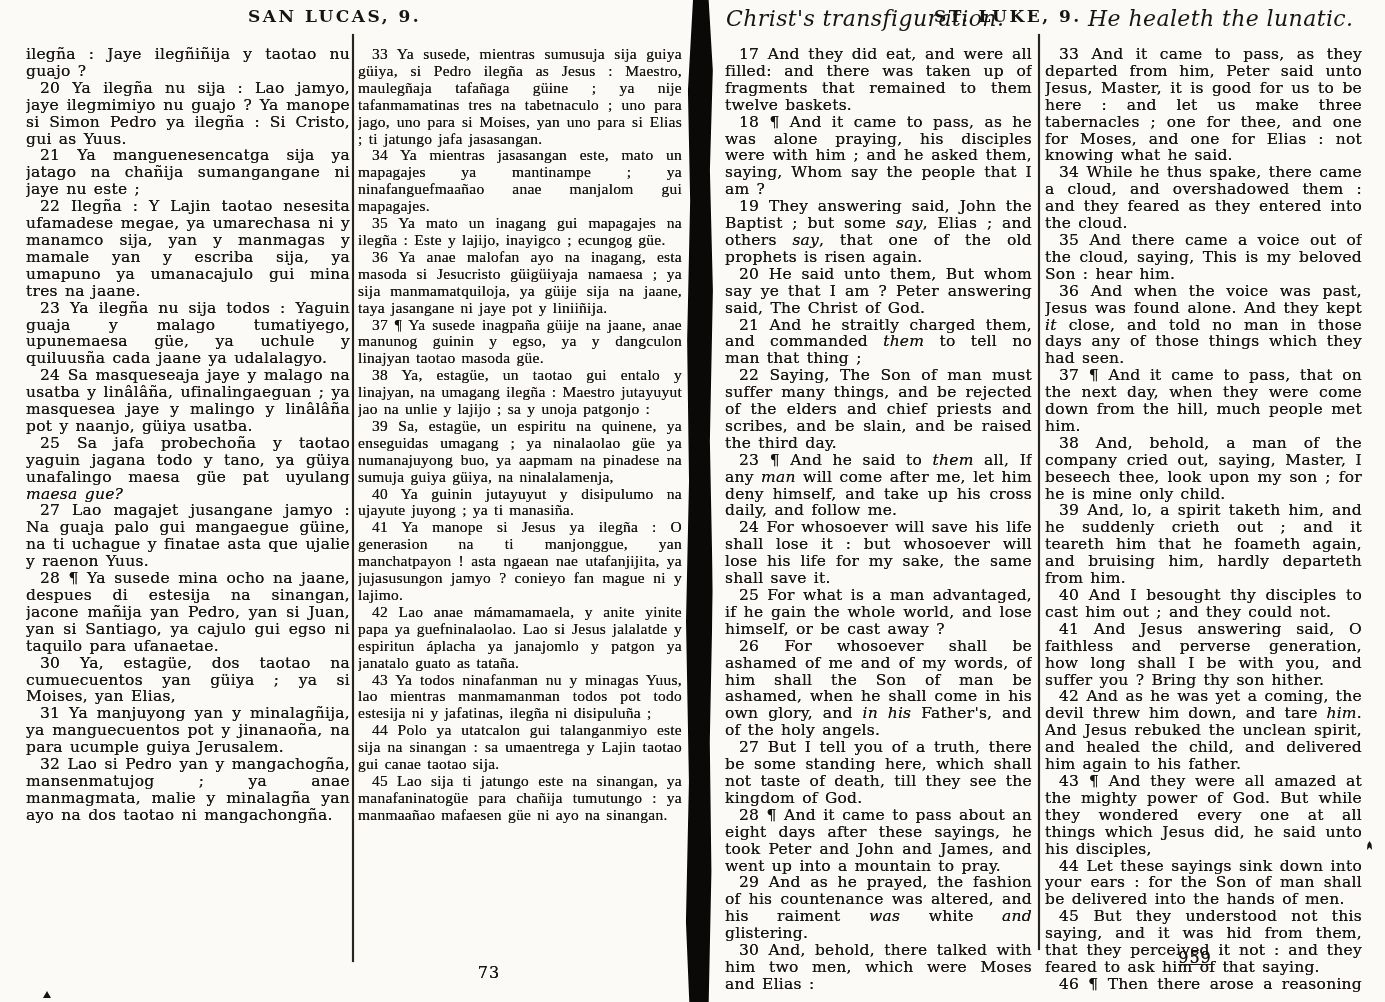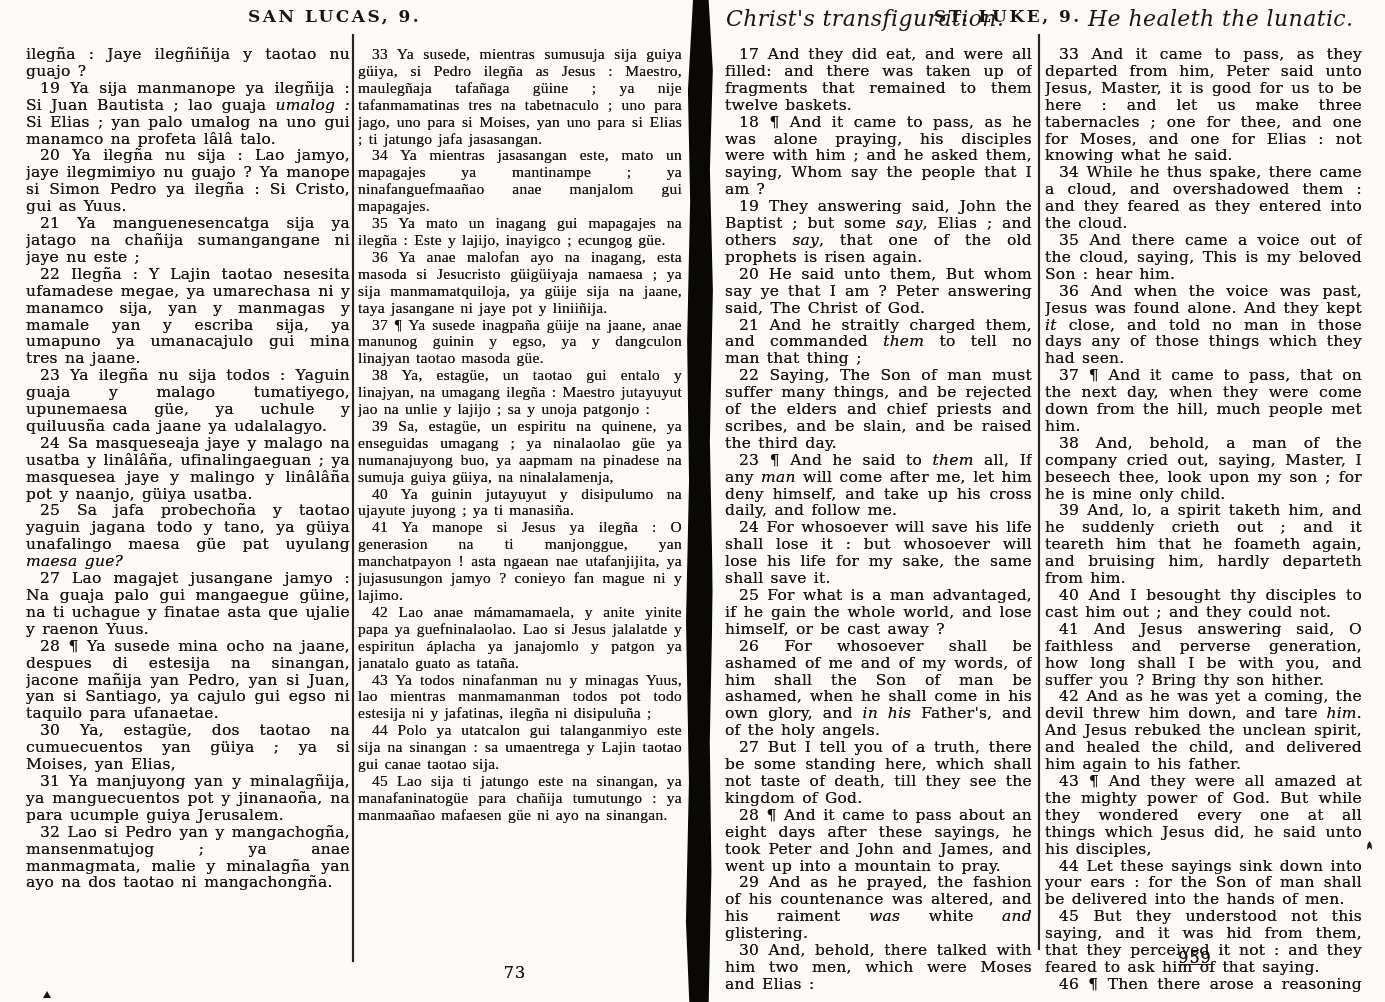--- a/index.html
+++ b/index.html
@@ -72,21 +72,21 @@
   }
   #left-col-rule  { left: 352px; height: 928px; }
   #right-col-rule { left: 326px; height: 916px; }
 
   .page-number {
     position: absolute;
     font-size: 16px;
     letter-spacing: 1px;
     text-shadow: 0 0 0.5px rgba(20,15,10,0.9);
   }
-  #left-page-number  { left: 495px; top: 963px; width: 40px; text-align: center; }
+  #left-page-number  { left: 469px; top: 963px; width: 40px; text-align: center; }
   #right-page-number { left: 460px; top: 948px; width: 46px; text-align: center; text-decoration: underline; }
 
   #gutter {
     position: absolute;
     left: 686px;
     top: 0;
     width: 27px;
     height: 1002px;
     background: #0a0908;
     filter: blur(0.4px);
@@ -113,21 +113,20 @@
 </head>
 <body>
 
 <div id="scan">
 
   <div class="page" id="left-page">
     <div class="running-head head-title" style="left:207px;margin-left:41px;">SAN LUCAS, 9.</div>
 
     <div class="col" id="left-col-1">
         <p class="verse cont">ilegña : Jaye ilegñiñija y taotao nu guajo ?</p>
-        <p class="verse">19 Ya sija manmanope ya ilegñija : Si Juan Bautista ; lao guaja <i>umalog :</i> Si Elias ; yan palo umalog na uno gui manamco na profeta lâlâ talo.</p>
         <p class="verse">20 Ya ilegña nu sija : Lao jamyo, jaye ilegmimiyo nu guajo ? Ya manope si Simon Pedro ya ilegña : Si Cristo, gui as Yuus.</p>
         <p class="verse">21 Ya manguenesencatga sija ya jatago na chañija sumangangane ni jaye nu este ;</p>
         <p class="verse">22 Ilegña : Y Lajin taotao nesesita ufamadese megae, ya umarechasa ni y manamco sija, yan y manmagas y mamale yan y escriba sija, ya umapuno ya umanacajulo gui mina tres na jaane.</p>
         <p class="verse">23 Ya ilegña nu sija todos : Yaguin guaja y malago tumatiyego, upunemaesa güe, ya uchule y quiluusña cada jaane ya udalalagyo.</p>
         <p class="verse">24 Sa masqueseaja jaye y malago na usatba y linâlâña, ufinalingaeguan ; ya masquesea jaye y malingo y linâlâña pot y naanjo, güiya usatba.</p>
         <p class="verse">25 Sa jafa probechoña y taotao yaguin jagana todo y tano, ya güiya unafalingo maesa güe pat uyulang <i>maesa gue?</i></p>
         <p class="verse">27 Lao magajet jusangane jamyo : Na guaja palo gui mangaegue güine, na ti uchague y finatae asta que ujalie y raenon Yuus.</p>
         <p class="verse">28 ¶ Ya susede mina ocho na jaane, despues di estesija na sinangan, jacone mañija yan Pedro, yan si Juan, yan si Santiago, ya cajulo gui egso ni taquilo para ufanaetae.</p>
         <p class="verse">30 Ya, estagüe, dos taotao na cumuecuentos yan güiya ; ya si Moises, yan Elias,</p>
         <p class="verse">31 Ya manjuyong yan y minalagñija, ya manguecuentos pot y jinanaoña, na para ucumple guiya Jerusalem.</p>

